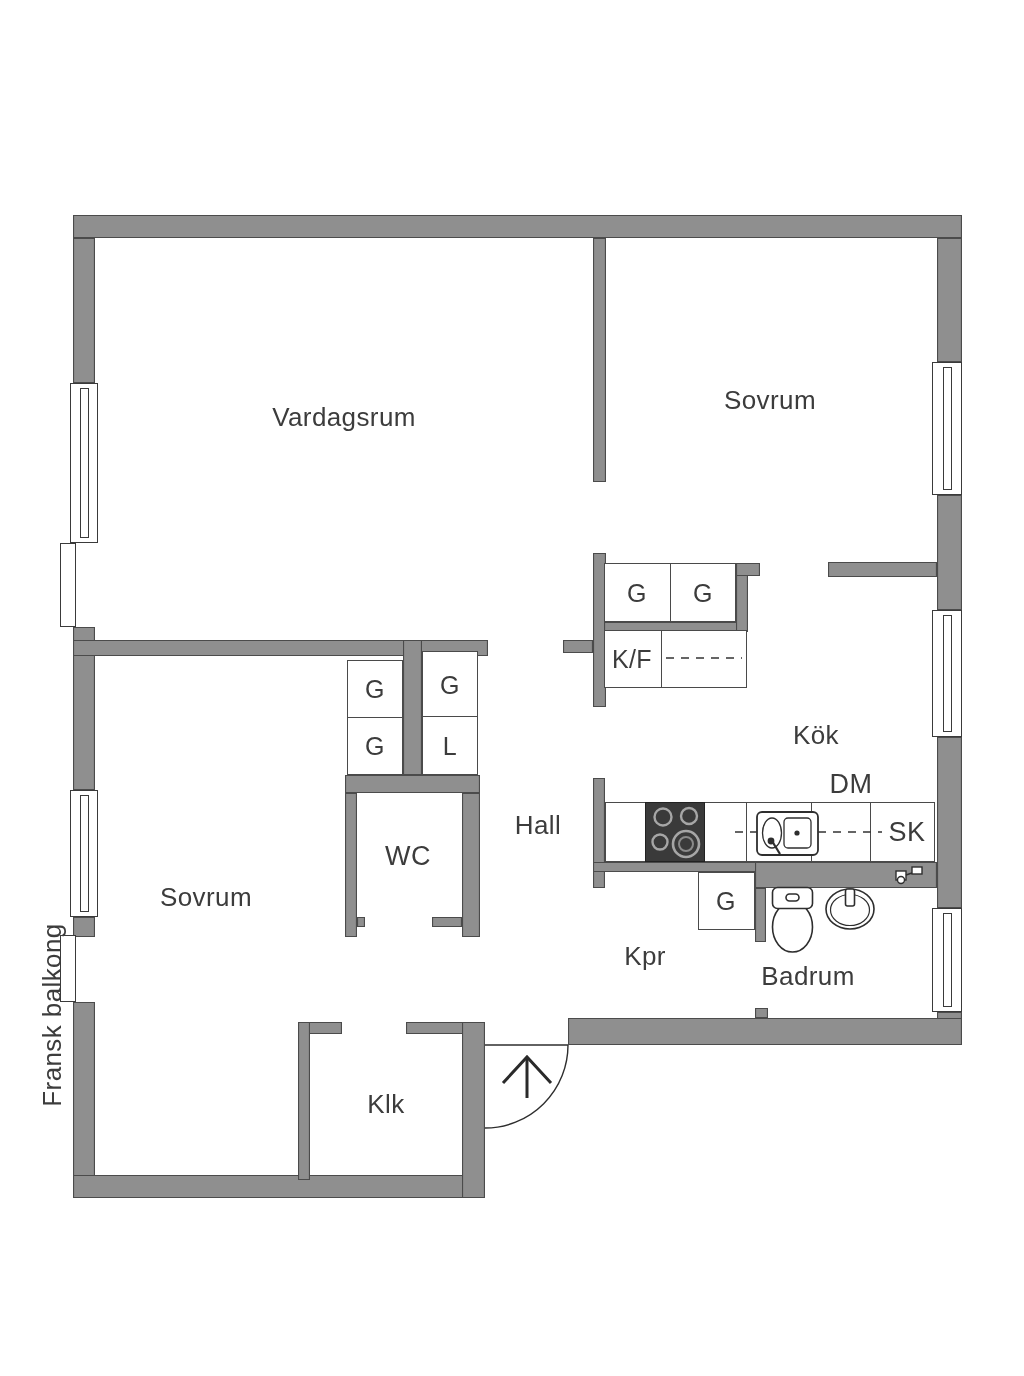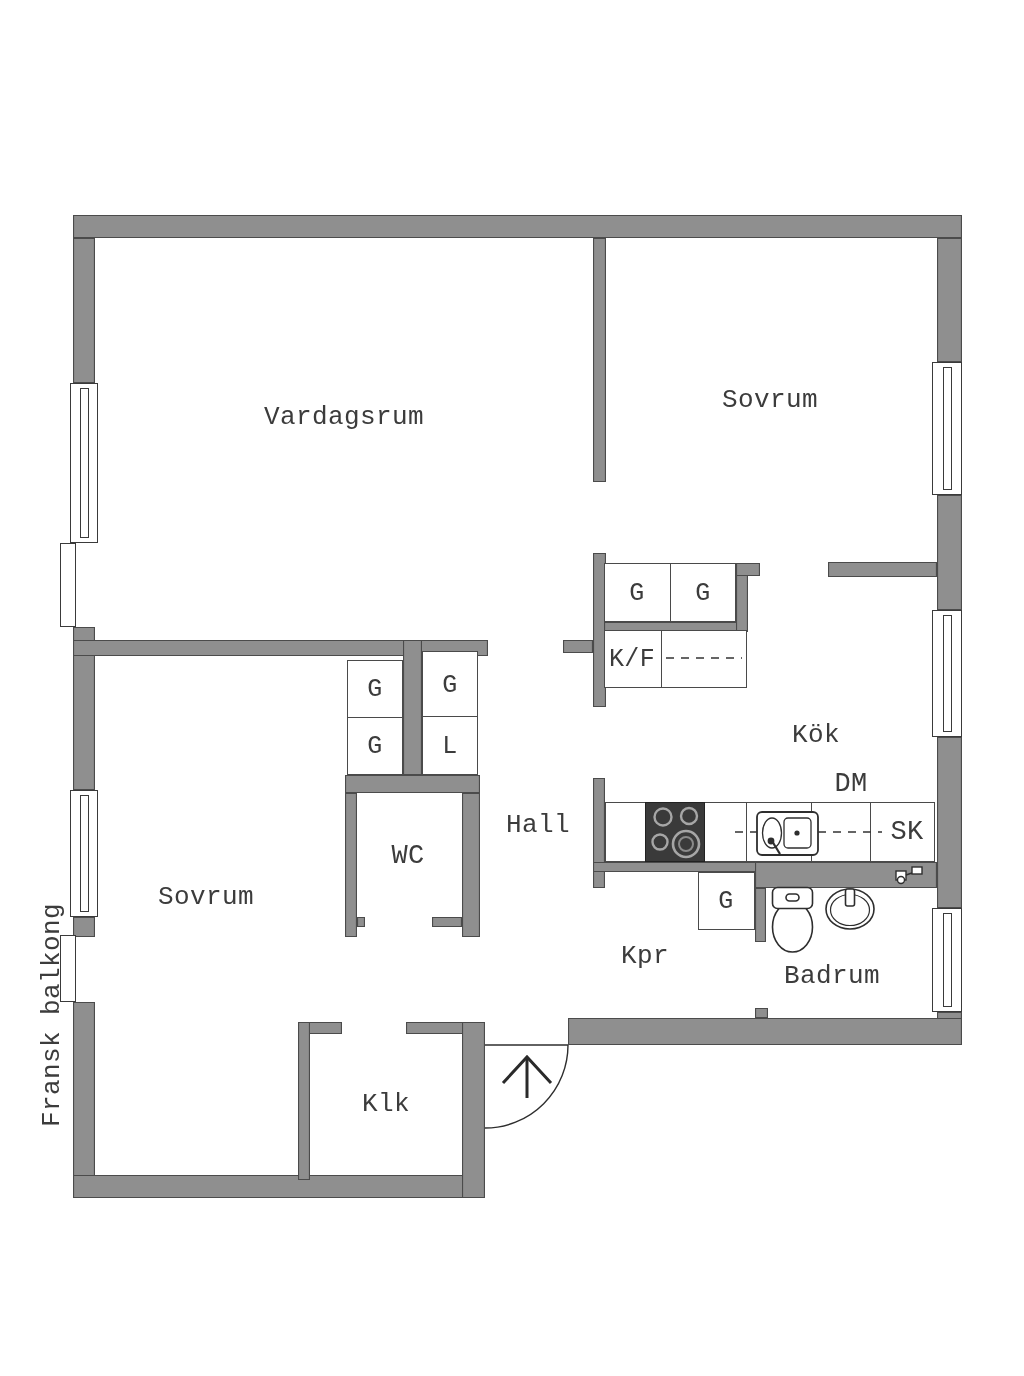--- a/index.html
+++ b/index.html
@@ -1,17 +1,17 @@
 <!DOCTYPE html>
 <html><head>
 <meta charset="utf-8">
 <style>
   html,body{margin:0;padding:0;background:#fff;}
   .plan{position:relative;width:1024px;height:1376px;background:#fff;overflow:hidden;
-        font-family:Liberation Mono, monospace;}
+        font-family:Liberation Sans, sans-serif;}
   .wall{position:absolute;background:var(--wall,#8f8f8f);
         box-shadow:inset 0 0 0 1.1px #4b4b4b;}
   .win{position:absolute;background:#fff;border:1.5px solid #3a3a3a;
        display:flex;align-items:center;justify-content:center;box-sizing:border-box;}
   .sash{width:9px;height:calc(100% - 8px);border:1.2px solid #3a3a3a;box-sizing:border-box;background:#fff;}
   .bdoor{position:absolute;background:#fff;border:1.3px solid #3a3a3a;box-sizing:border-box;}
   .cab{position:absolute;background:#fff;border:1.5px solid #4a4a4a;box-sizing:border-box;display:flex;}
   .cab.v{flex-direction:column;}
   .cell{flex:1;}
   .cell.bR{border-right:1.3px solid #4a4a4a;}
@@ -159,21 +159,21 @@
     </g>
   </svg>
 
   <div class="label" style="left:344px;top:417px">Vardagsrum</div>
   <div class="label" style="left:770px;top:400px">Sovrum</div>
   <div class="label" style="left:206px;top:897px">Sovrum</div>
   <div class="label" style="left:816px;top:735px">Kök</div>
   <div class="label" style="left:538px;top:825px">Hall</div>
   <div class="label mid" style="left:408px;top:856px">WC</div>
   <div class="label" style="left:645px;top:956px">Kpr</div>
-  <div class="label" style="left:832px;top:976px">Badrum</div>
+  <div class="label" style="left:808px;top:976px">Badrum</div>
   <div class="label" style="left:386px;top:1104px">Klk</div>
   <div class="label rot" style="left:52px;top:1015px">Fransk balkong</div>
   <div class="label small" style="left:637px;top:593px">G</div>
   <div class="label small" style="left:703px;top:593px">G</div>
   <div class="label small" style="left:632px;top:659px">K/F</div>
   <div class="label mid" style="left:851px;top:784px">DM</div>
   <div class="label mid" style="left:907px;top:832px">SK</div>
   <div class="label small" style="left:375px;top:689px">G</div>
   <div class="label small" style="left:375px;top:746px">G</div>
   <div class="label small" style="left:450px;top:685px">G</div>

